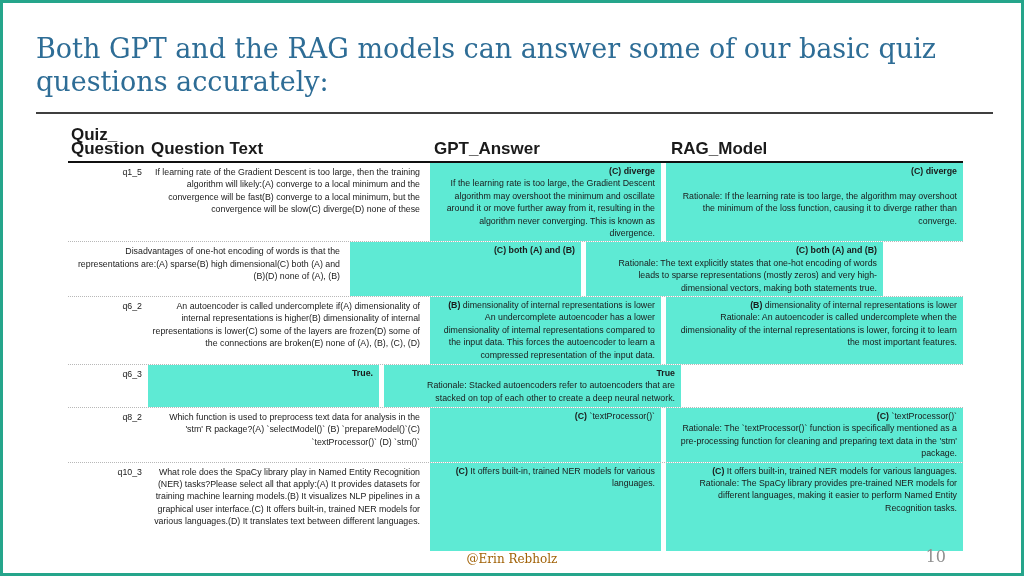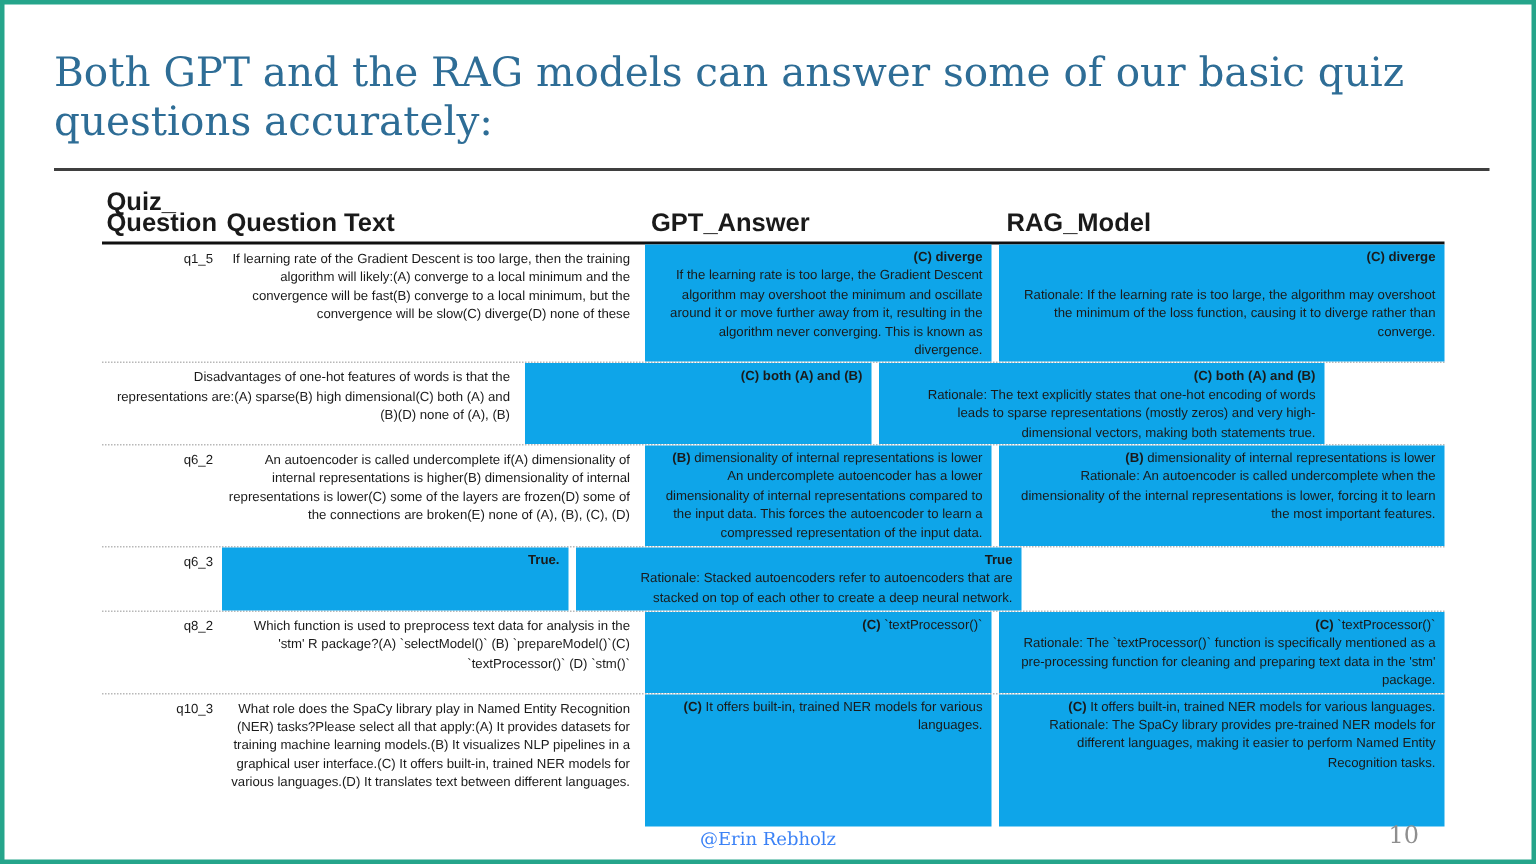--- a/index.html
+++ b/index.html
@@ -35,36 +35,36 @@
   }
   .c1 { width: 80px;  box-sizing: border-box; padding: 3px 6px 2px 3px; }
   .c2 { width: 282px; box-sizing: border-box; padding: 3px 10px 2px 3px; }
   .c3 { width: 231px; box-sizing: border-box; padding: 2px 6px 2px 4px; margin-right: 5px; }
   .c4 { width: 297px; box-sizing: border-box; padding: 2px 6px 2px 5px; }
   .thead .c1 { white-space: pre-line; }
   .thead .c3, .thead .c4 { background: none; }
   .trow { display: flex; font-size: 8.8px; line-height: 12.4px; text-align: right; }
   .trow + .trow { border-top: 1px dotted #b8b8b8; }
   .trow .c3, .trow .c4 {
-    background: #0ea5e9;
+    background: #5eead4;
     white-space: pre-line;
     padding-left: 12px;
   }
   .trow .b { font-weight: bold; }
   .r0 { min-height: 74px; }
   .r1 { min-height: 53px; }
   .r2 { min-height: 67px; }
   .r3 { min-height: 42px; }
   .r4 { min-height: 53px; }
   .r5 { min-height: 88px; }
   .footer-author {
     position: absolute; bottom: 7px; left: 0; width: 100%;
     text-align: center;
     font-family: "DejaVu Serif", serif;
-    font-size: 12px; color: #3b82f6;
+    font-size: 12px; color: #a16207;
   }
   .page-number {
     position: absolute; bottom: 7px; right: 75px;
     font-family: "DejaVu Serif", serif;
     font-size: 16px; color: #8f8f8f;
   }
 </style>
 </head>
 <body>
 
@@ -87,21 +87,21 @@
       <div class="c1">q1_5</div>
       <div class="c2">If learning rate  of the Gradient Descent is too large, then the training algorithm will likely:(A) converge to a local minimum and the convergence will be fast(B) converge to a local minimum, but the convergence will be slow(C) diverge(D) none of these</div>
       <div class="c3"><span class="b">(C) diverge</span><span>
 If the learning rate is too large, the Gradient Descent algorithm may overshoot the minimum and oscillate around it or move further away from it, resulting in the algorithm never converging. This is known as divergence.</span></div>
       <div class="c4"><span class="b">(C) diverge</span><span>
 
 Rationale: If the learning rate is too large, the algorithm may overshoot the minimum of the loss function, causing it to diverge rather than converge.</span></div>
     </div>
 
     <div class="trow r1">
-      <div class="c2">Disadvantages of one-hot features of words is that the representations are:(A) sparse(B) high dimensional(C) both (A) and (B)(D) none of (A), (B)</div>
+      <div class="c2">Disadvantages of one-hot encoding of words is that the representations are:(A) sparse(B) high dimensional(C) both (A) and (B)(D) none of (A), (B)</div>
       <div class="c3"><span class="b">(C) both (A) and (B)</span><span></span></div>
       <div class="c4"><span class="b">(C) both (A) and (B)</span><span>
 Rationale: The text explicitly states that one-hot encoding of words leads to sparse representations (mostly zeros) and very high-dimensional vectors, making both statements true.</span></div>
     </div>
 
     <div class="trow r2">
       <div class="c1">q6_2</div>
       <div class="c2">An autoencoder is called undercomplete if(A) dimensionality of internal representations is higher(B) dimensionality of internal representations is lower(C) some of the layers are frozen(D) some of the connections are broken(E) none of (A), (B), (C), (D)</div>
       <div class="c3"><span class="b">(B)</span><span> dimensionality of internal representations is lower
 An undercomplete autoencoder has a lower dimensionality of internal representations compared to the input data. This forces the autoencoder to learn a compressed representation of the input data.</span></div>

